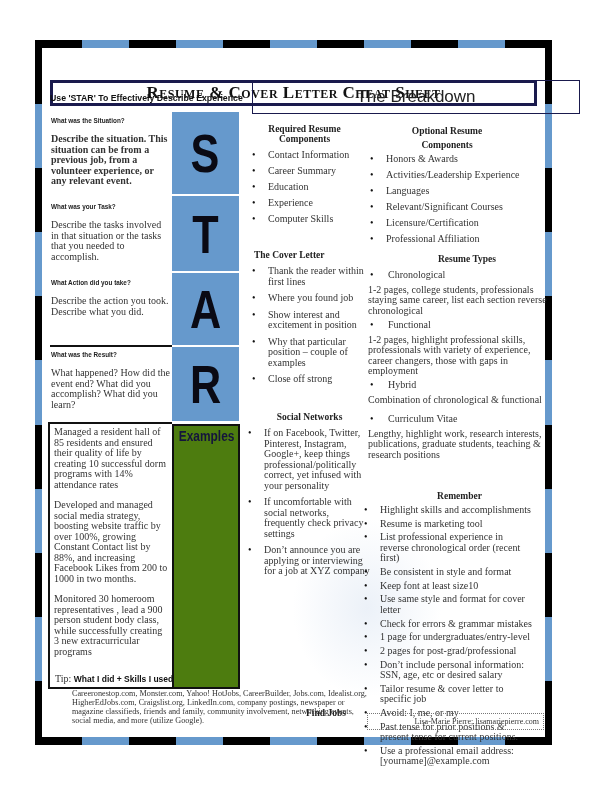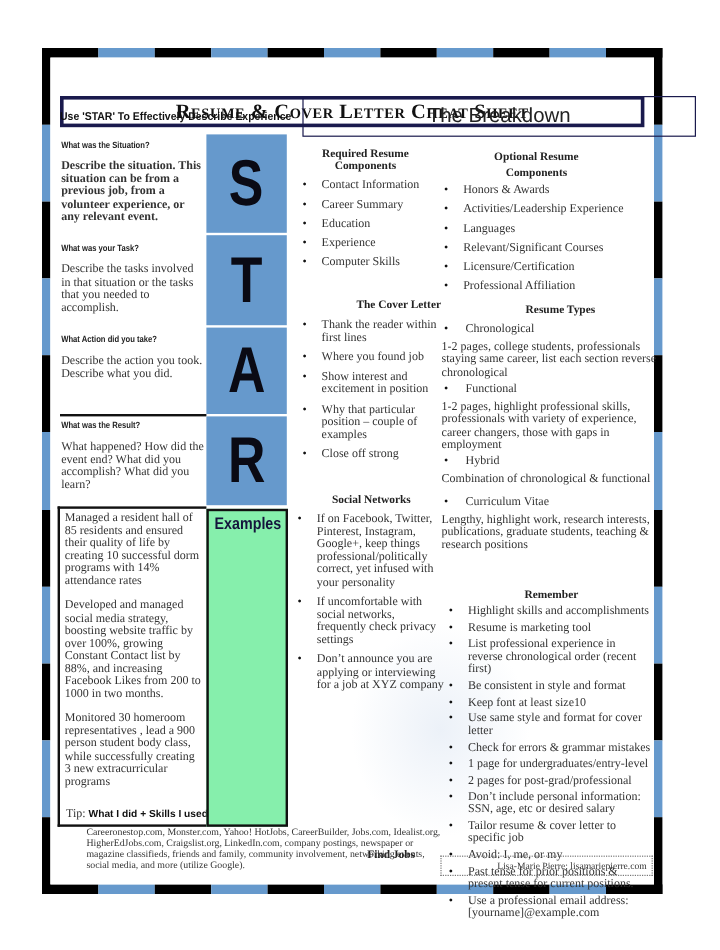--- a/index.html
+++ b/index.html
@@ -52,21 +52,21 @@
   
   .letter-block {
     position: absolute; left: 130px; width: 67px; background: #6699cc;
     display: flex; align-items: center; justify-content: center;
   }
   .letter-block span {
     font-family: "Liberation Sans", sans-serif; font-weight: bold; font-size: 54px; color: #0a0a14;
     transform: scaleX(0.8);
   }
   .examples-block {
-    position: absolute; left: 130px; top: 376px; width: 68px; height: 265px; background: #86efac;
+    position: absolute; left: 130px; top: 376px; width: 68px; height: 265px; background: #4d7c0f;
     border: 2px solid #111;
   }
   .examples-block span {
     display: block; text-align: center; margin-top: 2px;
     font-family: "Liberation Sans", sans-serif; font-weight: bold; font-size: 14px; color: #14143c;
     transform: scaleX(0.85);
   }
 
   .examples-box {
     position: absolute; left: 6px; top: 374px; width: 124px; height: 267px;
@@ -225,21 +225,21 @@
 
   <div class="mid-head" style="left:210px;top:76px;width:105px;">Required Resume Components</div>
   <ul class="blist req-list" style="left:208px;top:102px;width:120px;">
     <li>Contact Information</li>
     <li>Career Summary</li>
     <li>Education</li>
     <li>Experience</li>
     <li>Computer Skills</li>
   </ul>
 
-  <div class="mid-head" style="left:212px;top:202px;text-align:center;margin-left:43px;">The Cover Letter</div>
+  <div class="mid-head" style="left:212px;top:202px;text-align:center;">The Cover Letter</div>
   <ul class="blist cover-list" style="left:208px;top:218px;width:118px;">
     <li>Thank the reader within first lines</li>
     <li>Where you found job</li>
     <li>Show interest and excitement in position</li>
     <li>Why that particular position – couple of examples</li>
     <li>Close off strong</li>
   </ul>
 
   <div class="mid-head" style="left:225px;top:364px;width:85px;">Social Networks</div>
   <ul class="blist social-list" style="left:204px;top:380px;width:124px;">
@@ -270,21 +270,21 @@
   <div class="type-item" style="top:332px;">
     <div class="type-name">Hybrid</div>
     <div>Combination of chronological &amp; functional</div>
   </div>
   <div class="type-item" style="top:366px;">
     <div class="type-name">Curriculum Vitae</div>
     <div>Lengthy, highlight work, research interests, publications, graduate students, teaching &amp; research positions</div>
   </div>
 
   <div class="mid-head" style="left:385px;top:443px;width:65px;">Remember</div>
-  <ul class="blist remember-list" style="left:330px;top:457px;width:172px;">
+  <ul class="blist remember-list" style="left:320px;top:457px;width:172px;">
     <li>Highlight skills and accomplishments</li>
     <li>Resume is marketing tool</li>
     <li>List professional experience in reverse chronological order (recent first)</li>
     <li>Be consistent in style and format</li>
     <li>Keep font at least size10</li>
     <li>Use same style and format for cover letter</li>
     <li>Check for errors &amp; grammar mistakes</li>
     <li>1 page for undergraduates/entry-level</li>
     <li>2 pages for post-grad/professional</li>
     <li>Don’t include personal information: SSN, age,  etc or desired salary</li>

